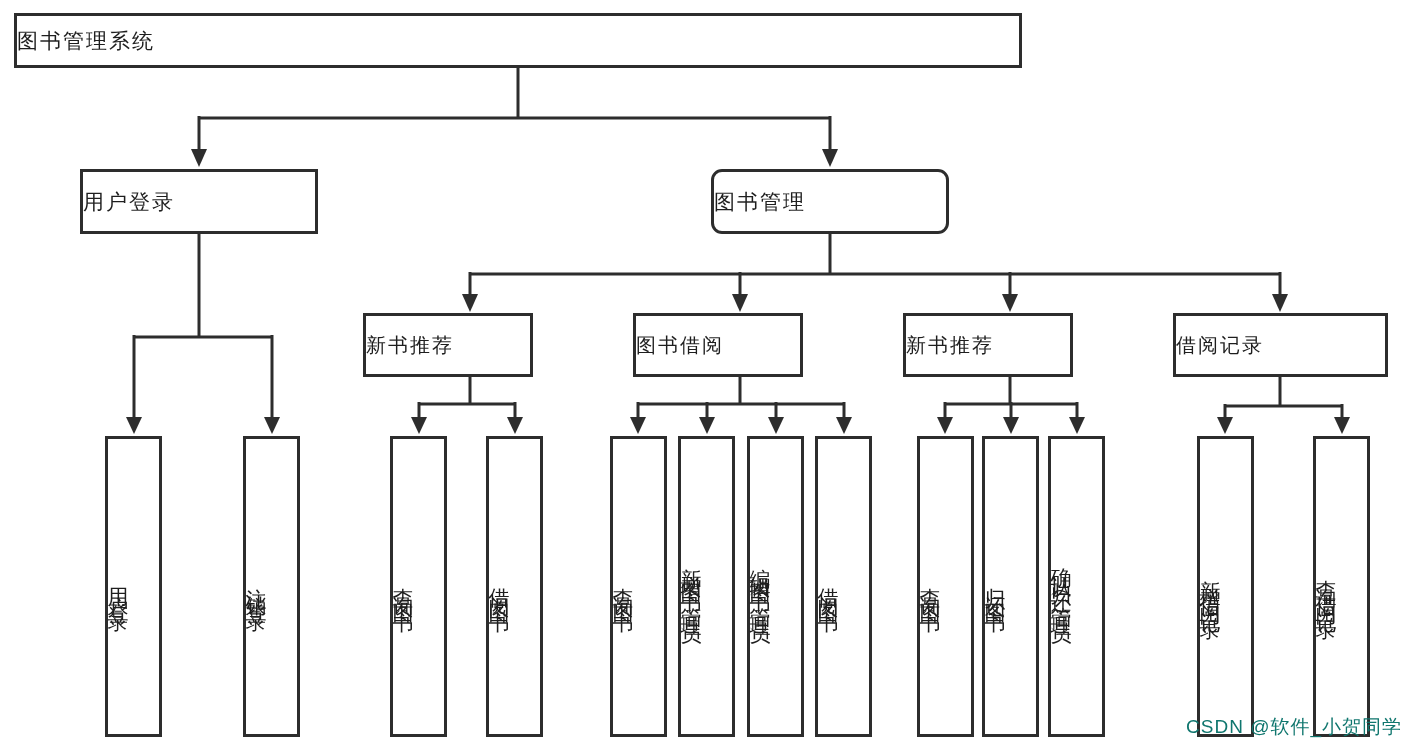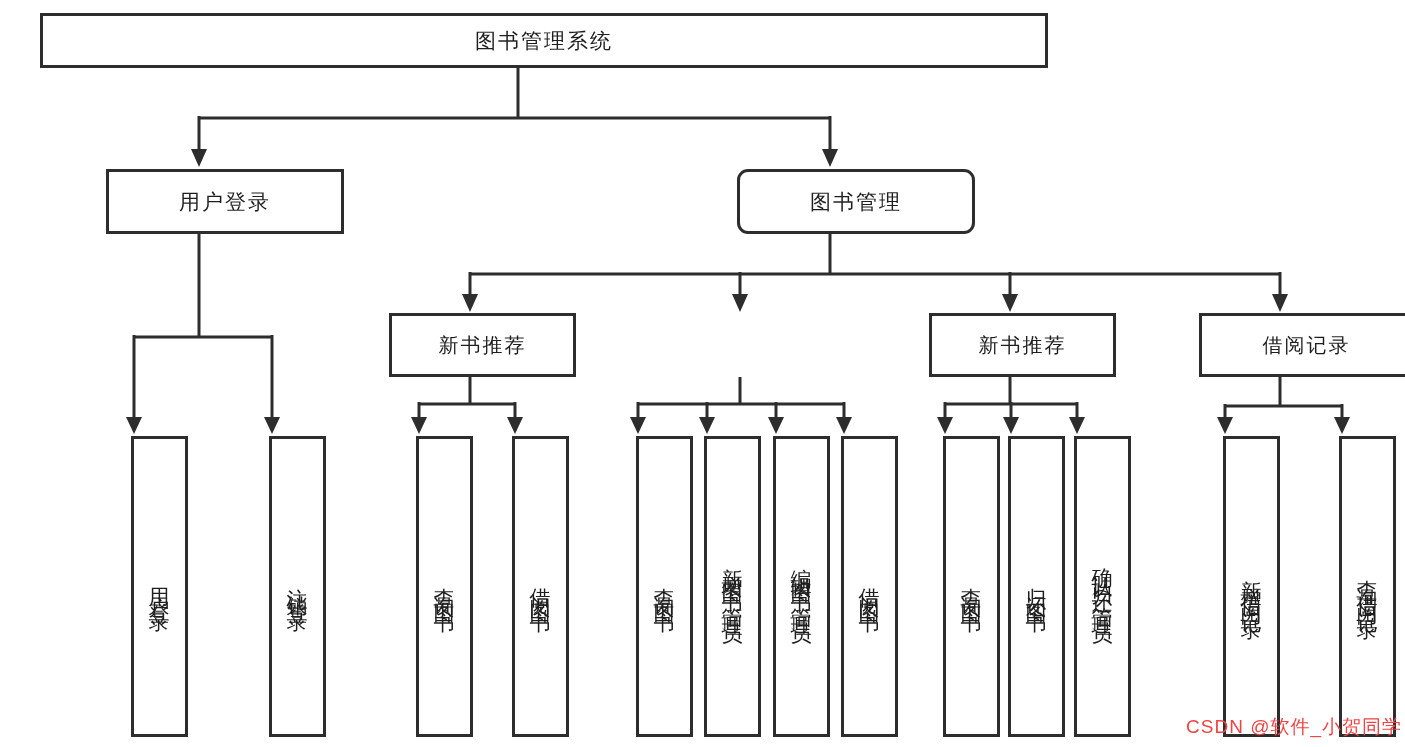--- a/index.html
+++ b/index.html
@@ -35,53 +35,52 @@
     fill: #2d2d2d;
     stroke: none;
   }
   .node {
     position: absolute;
     background: #ffffff;
     border: 3px solid #2d2d2d;
     box-sizing: border-box;
     display: flex;
     align-items: center;
-    justify-content: center;
+    justify-content: flex-start;
     text-align: center;
-    margin-left: 26px;
   }
   .node-root {
     left: 14px; top: 13px; width: 1008px; height: 55px;
     font-size: 21px; letter-spacing: 2px;
   }
   .node-l2 {
     top: 169px; width: 238px; height: 65px;
     font-size: 21px; letter-spacing: 2px;
   }
   .node-l3 {
-    top: 313px; width: 187px; height: 64px;
+    top: 313px; width: 170px; height: 64px;
     font-size: 20px; letter-spacing: 2px;
   }
   .leaf {
     top: 436px; width: 57px; height: 301px;
   }
   .vtext {
     writing-mode: vertical-rl;
     text-orientation: mixed;
     font-size: 21px;
     letter-spacing: 8px;
     line-height: 1;
     white-space: nowrap;
   }
   .watermark {
     position: absolute;
     right: 3px;
     top: 714px;
     font-size: 19px;
-    color: #ef4444;
+    color: #0f766e;
     letter-spacing: 1px;
     white-space: nowrap;
   }
 </style>
 </head>
 <body>
 
 <div class="stage">
 
   <svg class="wires" viewBox="0 0 1405 747">
@@ -167,20 +166,23 @@
   <div class="node node-l2" style="left:80px;">
     <span>用户登录</span>
   </div>
   <div class="node node-l2" style="left:711px;border-radius:11px;">
     <span>图书管理</span>
   </div>
 
   <div class="node node-l3" style="left:363px;">
     <span>新书推荐</span>
   </div>
+  <div class="node node-l3" style="left:633px;">
+    <span>图书借阅</span>
+  </div>
   <div class="node node-l3" style="left:903px;">
     <span>新书推荐</span>
   </div>
   <div class="node node-l3" style="left:1173px;width:215px;">
     <span>借阅记录</span>
   </div>
 
   <div class="node leaf" style="left:105px;">
     <span class="vtext">用户登录</span>
   </div>

